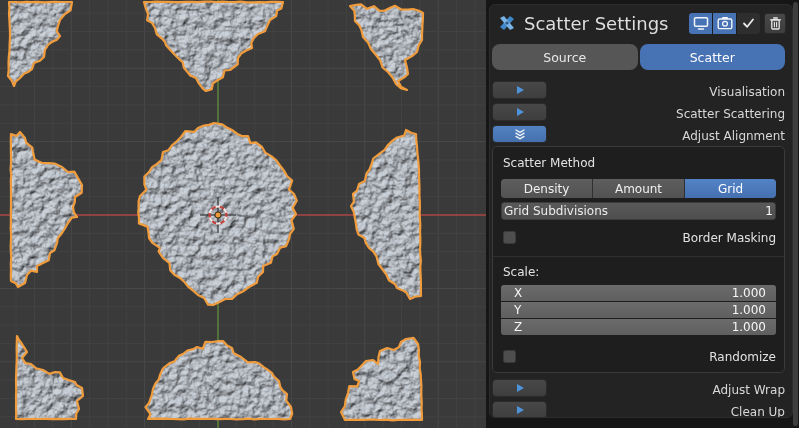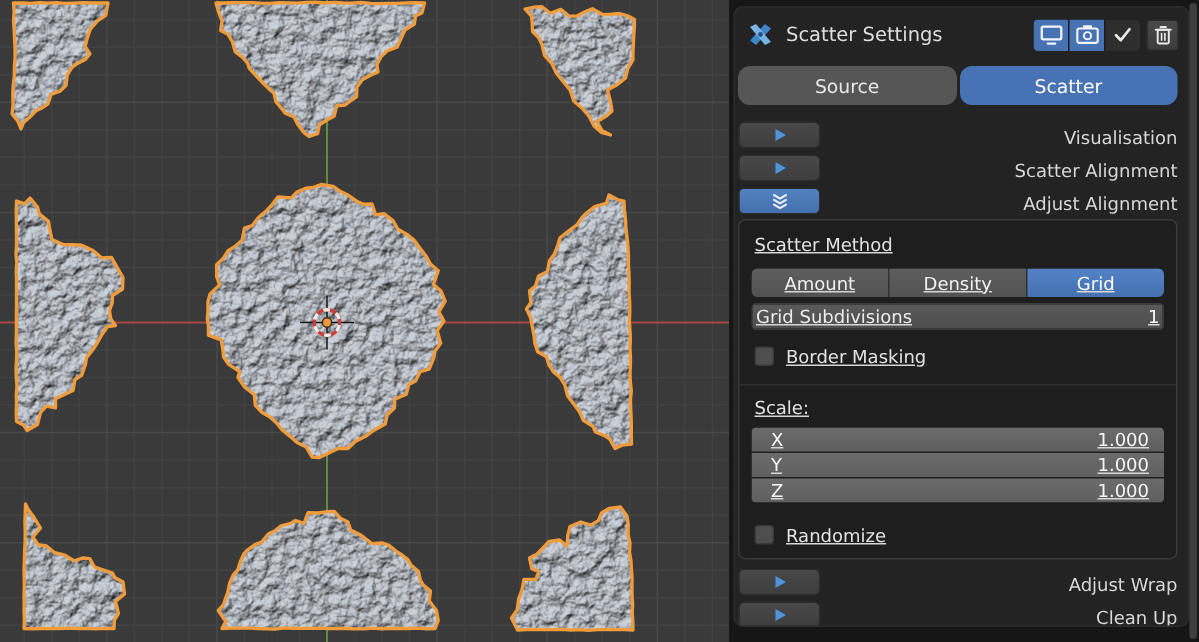--- a/index.html
+++ b/index.html
@@ -14,21 +14,21 @@
   .panel-region{position:absolute;left:486px;top:0;width:313px;height:428px;background:#161616;}
   .scrollbar{position:absolute;right:1px;top:2px;width:5px;height:424px;border-radius:3px;}
   .scroll-thumb{width:100%;height:100%;background:#3e3e3e;border-radius:3px;}
 
   .panel{position:absolute;left:3px;top:4px;width:304px;height:414px;background:#232323;
          border:1px solid #2c2c2c;border-radius:6px;box-sizing:border-box;color:#d6d6d6;
          font-size:12px;overflow:hidden;}
 
   .panel-header{display:flex;align-items:center;height:26px;margin:5px 6px 0 8px;}
   .logo{width:18px;height:18px;margin-right:8px;flex:0 0 auto;}
-  .title{color:#dedede;font-size:13px;}
+  .title{color:#dedede;font-size:18px;}
   .header-icons{margin-left:auto;display:flex;align-items:center;}
   .hgroup{display:flex;gap:1px;background:#1b1b1b;border-radius:3px;overflow:hidden;}
   .hbtn{width:23px;height:21px;display:flex;align-items:center;justify-content:center;background:#2e2e2e;}
   .hbtn.on{background:var(--accent,#4772b3);}
   .trash-btn{width:22px;height:21px;margin-left:4px;display:flex;align-items:center;justify-content:center;
              background:linear-gradient(#494949,#3d3d3d);border:1px solid #2a2a2a;border-radius:3px;box-sizing:border-box;}
 
   .tabs{display:flex;gap:2px;margin:8px 7px 0 2px;height:26px;}
   .tab{flex:1;display:flex;align-items:center;justify-content:center;background:#565656;color:#e8e8e8;
        border-radius:8px;font-size:12.5px;cursor:default;}
@@ -37,31 +37,31 @@
   .trow{display:flex;align-items:flex-end;height:18px;margin:4px 7px 0 2px;}
   .trow.first{margin-top:11px;}
   .tbtn{width:55px;height:18px;border-radius:4px;background:linear-gradient(#484848,#3e3e3e);
         border:1px solid #2b2b2b;box-sizing:border-box;display:flex;align-items:center;justify-content:center;}
   .trow.expanded .tbtn{background:linear-gradient(#5282c2,#4570ad);}
   .tbtn .icon-chevrons{display:none;}
   .trow.expanded .tbtn .icon-chevrons{display:block;}
   .tlabel{margin-left:auto;color:#d8d8d8;}
 
   .subpanel{margin:3px 7px 0 2px;background:#1e1e1e;border:1px solid #3a3a3a;border-radius:5px;
-            padding:6px 8px 8px 8px;box-sizing:border-box;text-decoration:underline;}
+            padding:6px 8px 8px 8px;box-sizing:border-box;}
   .sp-label{color:#e2e2e2;height:16px;line-height:16px;margin:2px 0 8px 2px;}
   .segmented{display:flex;height:19px;border-radius:4px;overflow:hidden;gap:1px;background:#303030;}
   .seg{flex:1;display:flex;align-items:center;justify-content:center;color:#f0f0f0;
        background:linear-gradient(#5e5e5e,#525252);}
   .seg.active{background:linear-gradient(#5383c6,#4570b0);color:#fff;}
   .field{margin-top:4px;height:18px;border-radius:3px;background:linear-gradient(#595959,#4e4e4e);
          border:1px solid #3c3c3c;box-sizing:border-box;display:flex;align-items:center;
          padding:0 2px;color:#ececec;}
   .fvalue{margin-left:auto;color:#fafafa;}
-  .checkrow{display:flex;align-items:center;margin-top:10px;height:15px;}
+  .checkrow{display:flex;align-items:center;margin-top:10px;height:15px;justify-content:space-between;}
   .checkbox{width:13px;height:13px;border-radius:2.5px;background:#4e4e4e;border:1px solid #3a3a3a;
             box-sizing:border-box;margin-left:2px;}
   .clabel{margin-left:8px;color:#e2e2e2;}
   .divider{height:1px;background:#2f2f2f;margin:11px -8px 0 -8px;}
   .scale-label{margin-top:8px;height:15px;line-height:15px;color:#e2e2e2;margin-left:2px;}
   .sliders{margin-top:5px;display:flex;flex-direction:column;gap:1px;border-radius:3px;overflow:hidden;}
   .slider{height:16px;background:linear-gradient(#6b6b6b,#5f5f5f);display:flex;align-items:center;
           padding:0 10px 0 13px;color:#f6f6f6;}
   .svalue{margin-left:auto;}
   .checkrow.rand{margin-top:14px;}
@@ -240,37 +240,37 @@
         </div>
         <span class="tlabel">Visualisation</span>
       </div>
       <div class="trow">
         <div class="tbtn">
           <svg class="icon-play" width="10" height="10" viewBox="0 0 10 10">
               <polygon points="2,1 9,5 2,9" fill="#4f94da"></polygon>
             </svg>
 
         </div>
-        <span class="tlabel">Scatter Alignment</span>
+        <span class="tlabel">Scatter Scattering</span>
       </div>
       <div class="trow expanded">
         <div class="tbtn">
 
           <svg class="icon-chevrons" width="14" height="11" viewBox="0 0 14 11">
               <path d="M3,1 L7,3.4 L11,1 M3,4.2 L7,6.6 L11,4.2 M3,7.4 L7,9.8 L11,7.4" fill="none" stroke="#eaf0f8" stroke-width="1.4" stroke-linecap="round" stroke-linejoin="round"></path>
             </svg>
         </div>
         <span class="tlabel">Adjust Alignment</span>
       </div>
 
       <div class="subpanel">
         <div class="sp-label">Scatter Method</div>
         <div class="segmented">
+          <div class="seg">Density</div>
           <div class="seg">Amount</div>
-          <div class="seg">Density</div>
           <div class="seg active">Grid</div>
         </div>
         <div class="field">
           <span>Grid Subdivisions</span>
           <span class="fvalue">1</span>
         </div>
         <div class="checkrow">
           <div class="checkbox"></div>
           <span class="clabel">Border Masking</span>
         </div>

